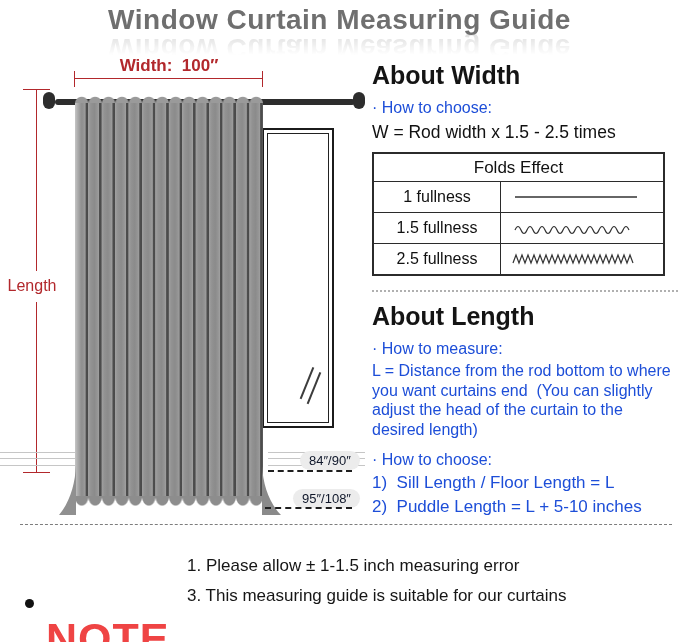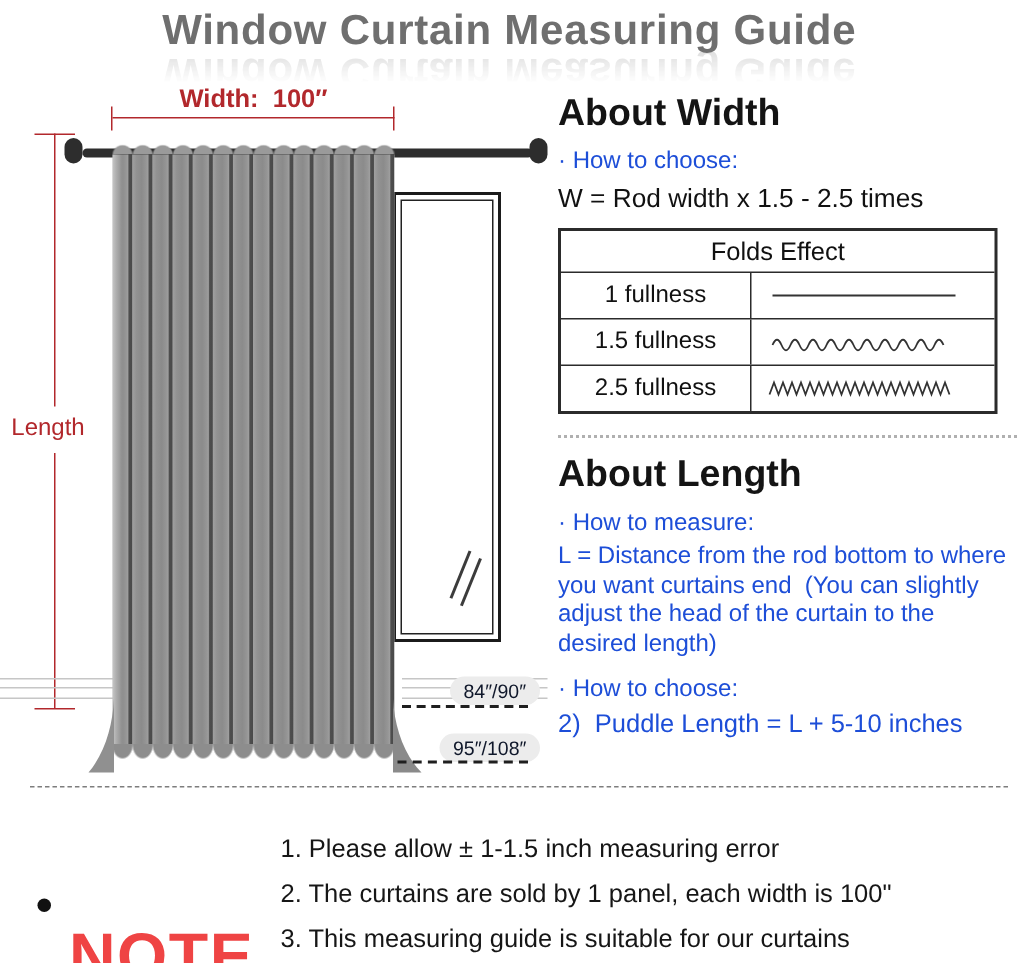--- a/index.html
+++ b/index.html
@@ -172,24 +172,24 @@
         </div>
       </div>
     </div>
 
     <div class="dotted-sep"></div>
 
     <h2 class="h-length">About Length</h2>
     <p class="how">· How to measure:</p>
     <p class="measure pre">L = Distance from the rod bottom to where you want curtains end  (You can slightly adjust the head of the curtain to the desired length)</p>
     <p class="how2">· How to choose:</p>
+    <p class="opt pre">1)  Sill Length / Floor Length = L</p>
     <p class="opt pre">2)  Puddle Length = L + 5-10 inches</p>
   </div>
 
   <div class="note-bullet"></div>
   <div class="note-heading">NOTE</div>
   <div class="note-items">
     <div>1. Please allow ± 1-1.5 inch measuring error</div>
-    <div>2. The curtains are sold by 1 panel, each width is 100"</div>
     <div>3. This measuring guide is suitable for our curtains</div>
   </div>
 
 </div>
 
 </body></html>

